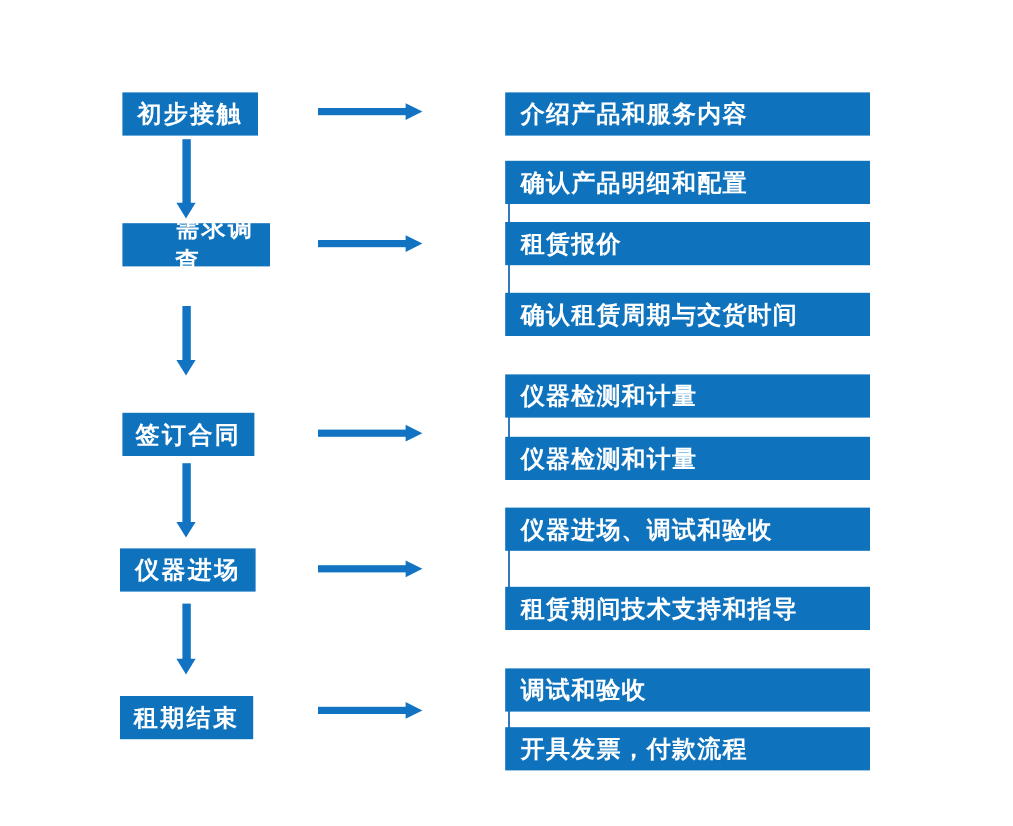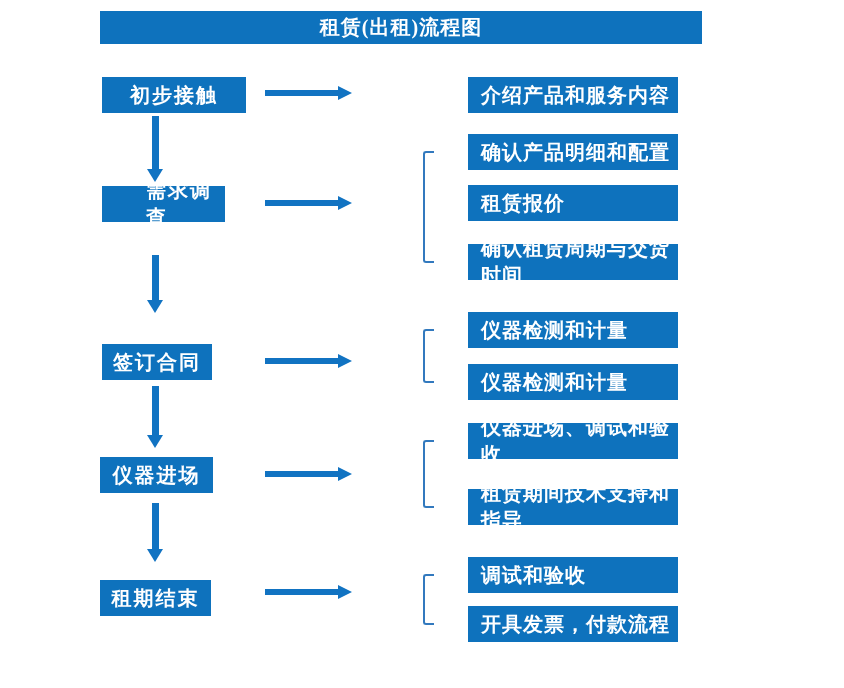--- a/index.html
+++ b/index.html
@@ -21,21 +21,21 @@
     background:var(--primary);color:var(--text-on-primary);
     font-size:20px;font-weight:bold;letter-spacing:1px;
     display:flex;align-items:center;justify-content:center;
   }
   .stage-box{
     position:absolute;height:36px;background:var(--primary);
     color:var(--text-on-primary);font-size:20px;font-weight:bold;letter-spacing:2px;
     display:flex;align-items:center;justify-content:center;
   }
   .detail-box{
-    position:absolute;left:468px;width:210px;height:36px;background:var(--primary);
+    position:absolute;left:421px;width:304px;height:36px;background:var(--primary);
     color:var(--text-on-primary);font-size:20px;font-weight:bold;letter-spacing:1px;
     display:flex;align-items:center;justify-content:flex-start;
     padding-left:13px;
   }
   .h-arrow-stem{position:absolute;left:265px;width:74px;height:6px;background:var(--arrow);}
   .h-arrow-head{
     position:absolute;left:338px;width:0;height:0;
     border-left:14px solid var(--arrow);
     border-top:7px solid transparent;border-bottom:7px solid transparent;
   }
@@ -49,23 +49,22 @@
     position:absolute;left:423px;width:11px;
     border:2px solid var(--bracket);border-right:none;
     border-radius:3px 0 0 3px;background:transparent;
   }
 </style>
 </head>
 <body>
 
 <div class="canvas">
 
-  <div class="title-bar">租赁(出租)流程图</div>
 
-  <div class="stage-box" style="left:102px;top:77px;width:144px;">初步接触</div>
+  <div class="stage-box" style="left:102px;top:77px;width:113px;">初步接触</div>
   <div class="stage-box" style="left:102px;top:186px;width:123px;padding-left:44px;">需求调查</div>
   <div class="stage-box" style="left:102px;top:344px;width:110px;">签订合同</div>
   <div class="stage-box" style="left:100px;top:457px;width:113px;">仪器进场</div>
   <div class="stage-box" style="left:100px;top:580px;width:111px;">租期结束</div>
 
   <div>
     <div class="v-arrow-stem" style="top:116px;height:54px;"></div>
     <div class="v-arrow-head" style="top:169px;"></div>
   </div>
   <div>

